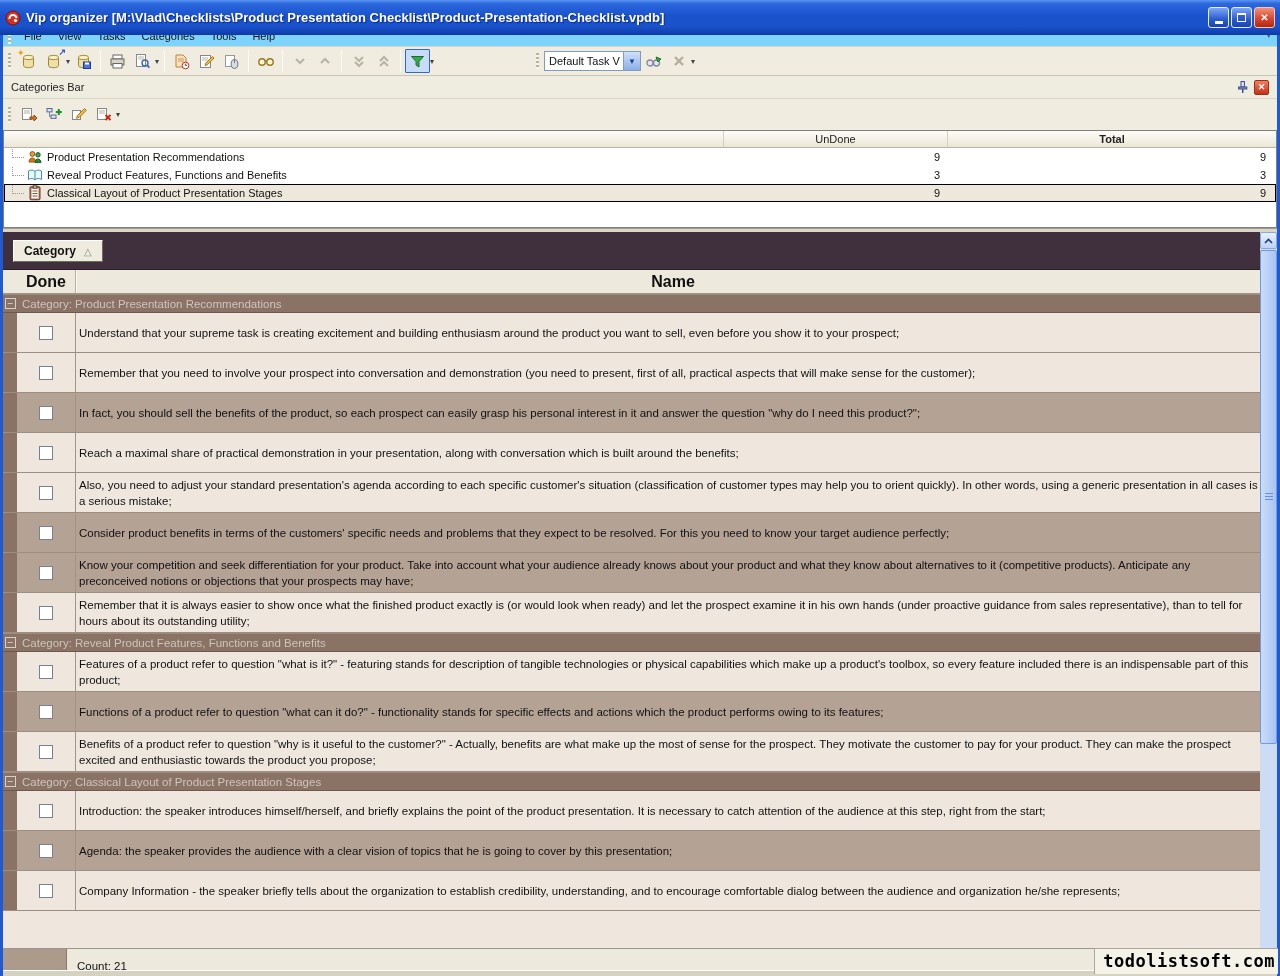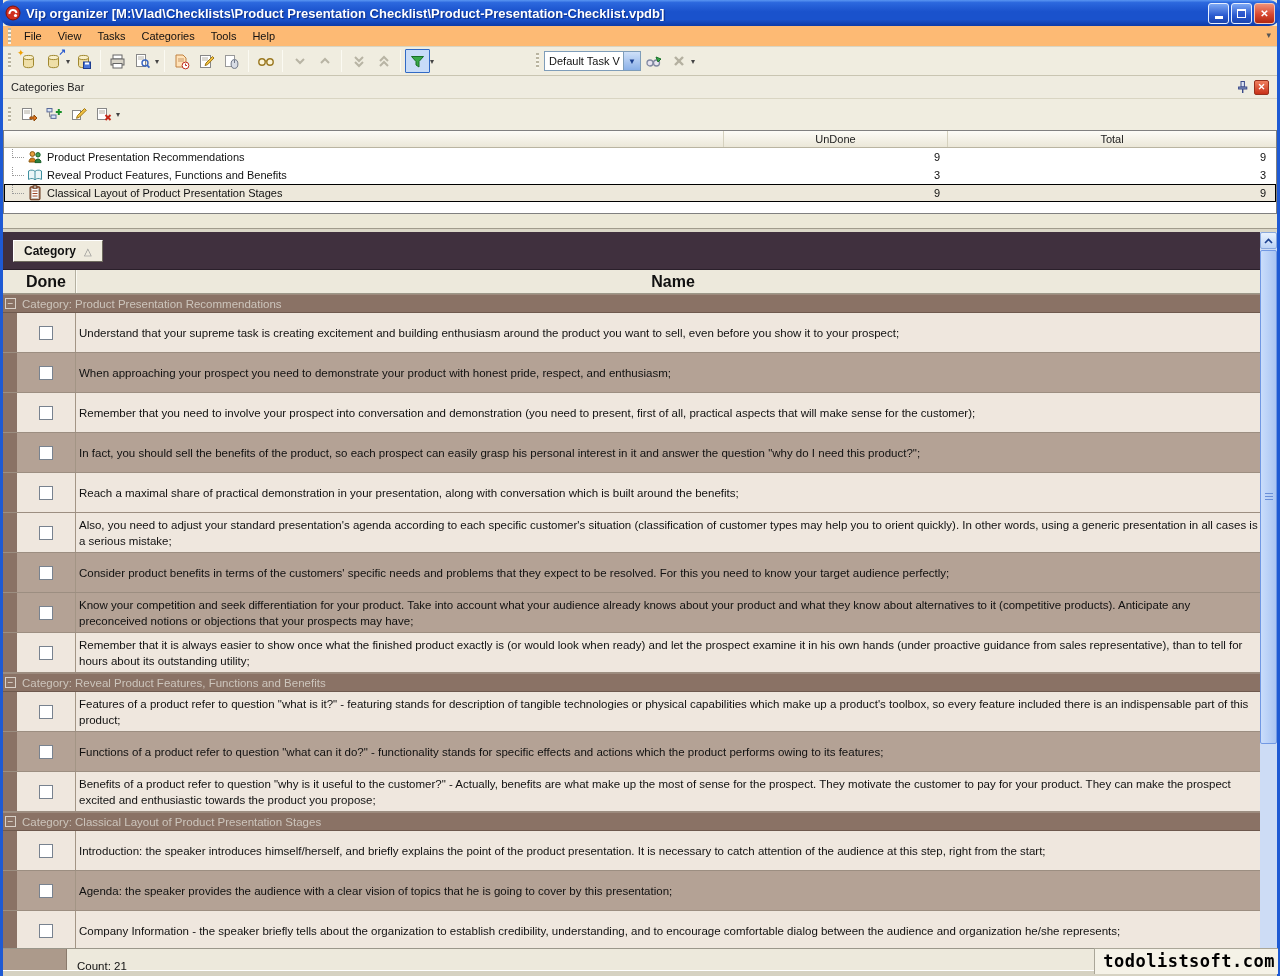--- a/index.html
+++ b/index.html
@@ -4,37 +4,37 @@
 <style>
   * { box-sizing: border-box; margin:0; padding:0; }
   html,body { width:1280px; height:976px; overflow:hidden; }
   body { font-family:"Liberation Sans", sans-serif; background:#ECE9D8; position:relative; font-size:11px; color:#111; }
 
   
   .win-edge { position:absolute; top:0; bottom:0; width:3px; background:#1E5AD4; z-index:40; }
   .win-edge.left{ left:0; } .win-edge.right{ right:0; }
 
   
-  .titlebar { position:absolute; left:0; top:0; width:1280px; height:26px; z-index:45;
+  .titlebar { position:absolute; left:0; top:0; width:1280px; height:35px; z-index:45;
     background:linear-gradient(180deg,#5A96F2 0%,#2C68DE 10%,#1A52CC 45%,#1A52CC 75%,#0E3AA6 100%);
-    display:flex; align-items:center; padding:0 5px;border-radius:11px; }
+    display:flex; align-items:center; padding:0 5px; }
   .title-text { color:#fff; font-weight:bold; font-size:13px; margin-left:5px;
     text-shadow:1px 1px 1px #0A2A80; white-space:nowrap; overflow:hidden; flex:1; }
   .winbtns { display:flex; gap:2px; }
   .winbtn { width:21px; height:21px; border-radius:3px; border:1px solid #E8F0FF;
     background:linear-gradient(180deg,#7DA8F4,#2A5AD0 60%,#1A44B0); color:#fff;
     display:flex; align-items:center; justify-content:center; font-size:10px; font-weight:bold; }
   .winbtn.close { background:linear-gradient(180deg,#F09078,#D84830 55%,#B02810); border-color:#F4C8B8; }
   .min-glyph { width:8px; height:3px; background:#fff; margin-top:9px; }
   .restore-glyph { width:9px; height:9px; position:relative; }
   .restore-glyph::before { content:""; position:absolute; right:0; top:0; width:7px; height:6px; border:1px solid #fff; border-top-width:2px; }
   .restore-glyph::after  { content:""; position:absolute; left:0; bottom:0; width:7px; height:6px; border:1px solid #fff; border-top-width:2px; background:rgba(40,80,200,.6); }
 
   
-  .menubar { position:absolute; left:3px; right:3px; top:26px; height:21px; background:#fdba74;
+  .menubar { position:absolute; left:3px; right:3px; top:26px; height:21px; background:#7dd3fc;
     border-bottom:1px solid #D9D5C3; display:flex; align-items:center; z-index:30; }
   .grip { width:3px; height:16px; margin:0 5px; background:repeating-linear-gradient(180deg,#B9B4A0 0 2px,#F7F5EA 2px 4px); }
   .menu-item { padding:3px 8px; cursor:default; }
   .menu-overflow { position:absolute; right:6px; top:4px; color:#555; font-size:9px; }
 
   
   .toolbar { position:absolute; left:3px; right:3px; top:47px; height:29px; background:#F0EDE0;
     border-bottom:1px solid #C9C5B2; display:flex; align-items:center; z-index:30; }
   .tb-btn { width:25px; height:24px; display:flex; align-items:center; justify-content:center; position:relative; }
   .tb-btn.pressed { background:#C8DCF8; border:1px solid #316AC5; border-radius:1px; }
@@ -51,27 +51,27 @@
   
   .catbar-title { position:absolute; left:3px; right:3px; top:76px; height:23px; background:#EFEce0;
     border-bottom:1px solid #D9D5C3; display:flex; align-items:center; padding:0 8px; z-index:30; }
   .catbar-title span.lbl { font-size:11px; color:#222; flex:1; }
   .pinbtn, .closebtn { width:15px; height:15px; display:flex; align-items:center; justify-content:center; margin-left:4px; }
   .closebtn { background:linear-gradient(180deg,#F08060,#C83018); border:1px solid #98301C; border-radius:2px;
     color:#fff; font-size:9px; font-weight:bold; }
   .catbar-toolbar { position:absolute; left:3px; right:3px; top:99px; height:31px; background:#F0EDE0; display:flex; align-items:center; z-index:30; }
 
   
-  .tree-panel { position:absolute; left:3px; right:3px; top:130px; height:84px; background:#fff;
+  .tree-panel { position:absolute; left:3px; right:3px; top:130px; height:98px; background:#fff;
     border:1px solid #808080; z-index:30; }
   .tree-header { display:flex; height:17px; background:linear-gradient(180deg,#FDFCF7,#EBE7D8); border-bottom:1px solid #B9B4A1; }
   .th-cell { border-right:1px solid #D5D1BE; font-size:11px; display:flex; align-items:center; justify-content:center; color:#222; }
   .th-spacer { flex:1; }
   .th-undone { width:224px; }
-  .th-total { width:328px; border-right:none; }
+  .th-total { width:328px; border-right:none;font-weight:bold; }
   .tree-row { display:flex; height:18px; align-items:center; }
   .tree-row.selected { background:#EDE8DB; outline:1px solid #000; outline-offset:-1px; }
   .tree-elbow { width:12px; height:9px; border-left:1px dotted #999; border-bottom:1px dotted #999; margin:0 3px 7px 8px; }
   .tree-ico { width:16px; height:16px; margin-right:4px; flex:none; }
   .tree-name { flex:1; white-space:nowrap; overflow:hidden; }
   .tree-val { width:224px; text-align:right; padding-right:8px; }
   .tree-val.total { width:328px; padding-right:10px; }
 
   .splitter { position:absolute; left:3px; right:3px; top:228px; height:4px; background:#DBD7C7; border-top:1px solid #A09C8C; z-index:30; }
 
@@ -434,27 +434,20 @@
     <span class="gcollapse">−</span>
     <span>Category: Product Presentation Recommendations</span>
   </div>
   <div class="trow light">
       <span class="indent"></span>
       <span class="dcell">
         <span class="cb"></span>
       </span>
       <span class="ncell">Understand that your supreme task is creating excitement and building  enthusiasm around the product you want to sell, even before you show it to your prospect;</span>
     </div>
-  <div class="trow dark">
-      <span class="indent"></span>
-      <span class="dcell">
-        <span class="cb"></span>
-      </span>
-      <span class="ncell">When approaching your prospect you need to demonstrate your product with honest pride, respect, and enthusiasm;</span>
-    </div>
   <div class="trow light">
       <span class="indent"></span>
       <span class="dcell">
         <span class="cb"></span>
       </span>
       <span class="ncell">Remember that you need to involve your prospect into conversation and demonstration (you need to present, first of all, practical aspects that will make sense for the customer);</span>
     </div>
   <div class="trow dark">
       <span class="indent"></span>
       <span class="dcell">

